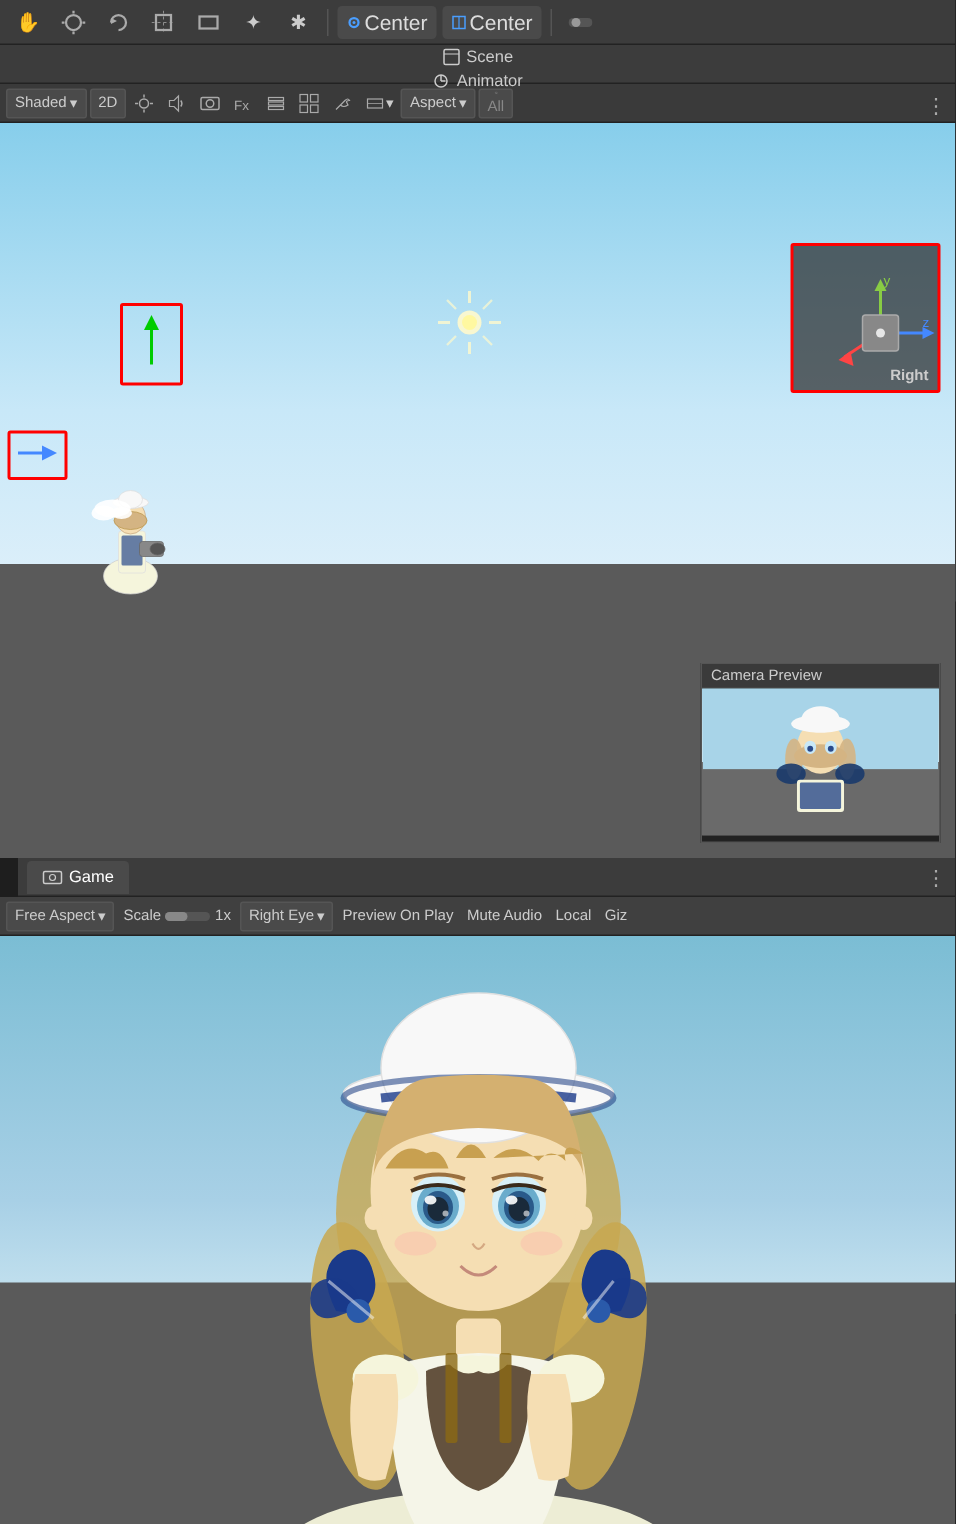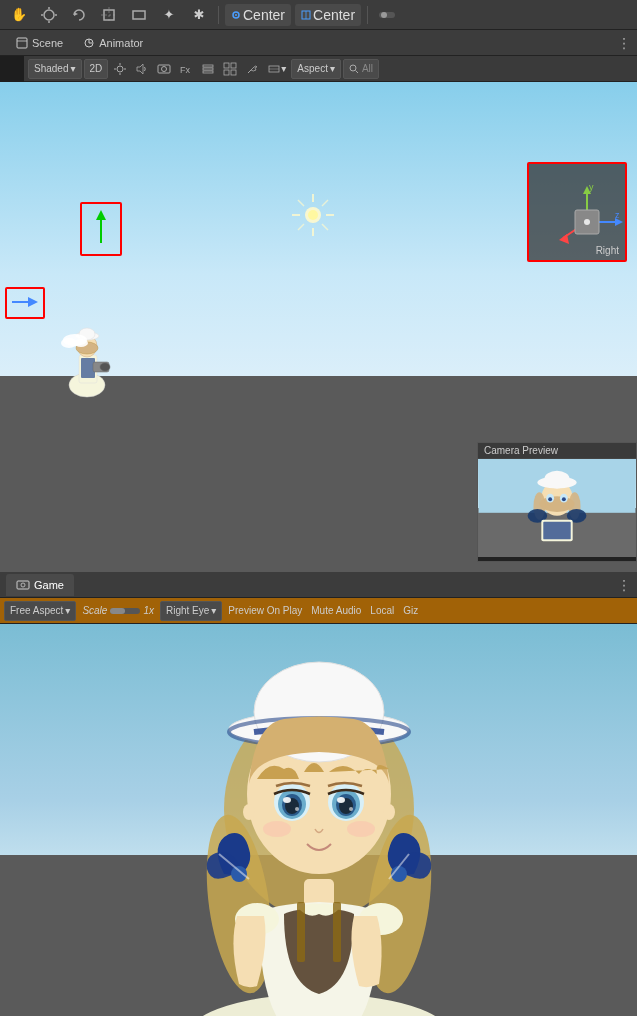--- a/index.html
+++ b/index.html
@@ -55,20 +55,21 @@
     }
 
     
     #tabs-row {
       height: 26px;
       background: #3c3c3c;
       display: flex;
       align-items: center;
       padding: 0 6px;
       border-bottom: 1px solid #222;
+      flex-direction: column;
     }
     .tab-item {
       display: flex;
       align-items: center;
       gap: 4px;
       padding: 2px 10px;
       height: 22px;
       font-size: 11px;
       color: #ccc;
       cursor: pointer;
@@ -89,21 +90,20 @@
 
     
     #scene-toolbar {
       height: 26px;
       background: #3a3a3a;
       display: flex;
       align-items: center;
       padding: 0 4px;
       gap: 2px;
       border-bottom: 1px solid #222;
-      margin-left: 24px;
     }
     .scene-btn {
       display: flex;
       align-items: center;
       gap: 2px;
       padding: 1px 5px;
       height: 20px;
       background: #4a4a4a;
       border: 1px solid #555;
       border-radius: 2px;
@@ -196,27 +196,28 @@
       position: relative;
       width: 60px;
       height: 60px;
     }
     .gizmo-label-right {
       position: absolute;
       bottom: 4px;
       right: 6px;
       font-size: 10px;
       color: #ccc;
+      font-weight: bold;
     }
 
     
     .camera-preview {
       position: absolute;
       bottom: 10px;
-      right: 0;
+      right: 10px;
       width: 160px;
       height: 120px;
       background: #222;
       border: 1px solid #555;
     }
     .camera-preview-title {
       background: #3a3a3a;
       padding: 2px 6px;
       font-size: 10px;
       color: #ccc;
@@ -231,26 +232,27 @@
     }
 
     
     #game-tabs-row {
       height: 26px;
       background: #3c3c3c;
       display: flex;
       align-items: center;
       padding: 0 6px;
       border-bottom: 1px solid #222;
+      margin-left: 12px;
     }
 
     
     #game-toolbar {
       height: 26px;
-      background: #a16207;
+      background: #404040;
       display: flex;
       align-items: center;
       padding: 0 4px;
       gap: 3px;
       border-bottom: 1px solid #222;
     }
 
     
     #game-view {
       position: relative;
@@ -409,21 +411,21 @@
     <svg width="14" height="14" viewBox="0 0 14 14" fill="none">
       <rect x="2" y="4" width="10" height="6" stroke="#aaa" stroke-width="0.8" fill="none"></rect>
       <line x1="2" y1="7" x2="12" y2="7" stroke="#aaa" stroke-width="0.5"></line>
     </svg>
     <span>▾</span>
   </div>
   <div class="scene-btn">
     <span>Aspect</span>
     <span>▾</span>
   </div>
-  <div class="scene-btn" style="gap:3px;">
+  <div class="scene-btn" style="gap:3px;flex-direction:column;">
     <svg width="10" height="10" viewBox="0 0 10 10" fill="none">
       <circle cx="4" cy="4" r="3" stroke="#aaa" stroke-width="1" fill="none"></circle>
       <line x1="6.5" y1="6.5" x2="9" y2="9" stroke="#aaa" stroke-width="1"></line>
     </svg>
     <span style="color:#888;">All</span>
   </div>
 </div>
 
 <div id="scene-view">
 
@@ -553,21 +555,21 @@
     <span>Game</span>
   </div>
   <button class="tab-menu-btn">⋮</button>
 </div>
 
 <div id="game-toolbar">
   <div class="scene-btn">
     <span>Free Aspect</span>
     <span>▾</span>
   </div>
-  <div class="scene-btn-plain" style="gap:3px;font-style:italic;">
+  <div class="scene-btn-plain" style="gap:3px;">
     <span>Scale</span>
 
     <div style="width:30px;height:6px;background:#555;border-radius:3px;position:relative;">
       <div style="width:50%;height:100%;background:#888;border-radius:3px;"></div>
     </div>
     <span>1x</span>
   </div>
   <div class="scene-btn">
     <span>Right Eye</span>
     <span>▾</span>

